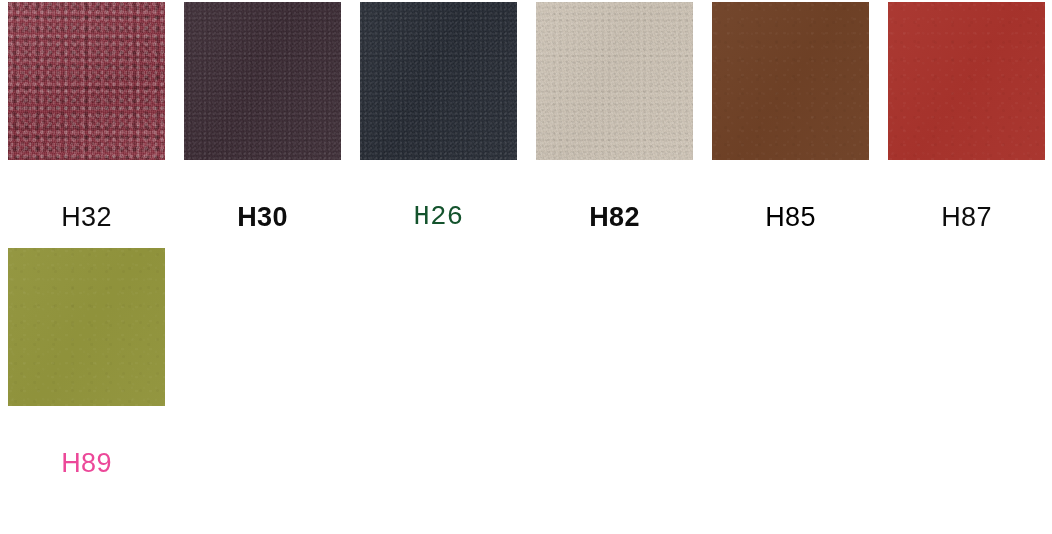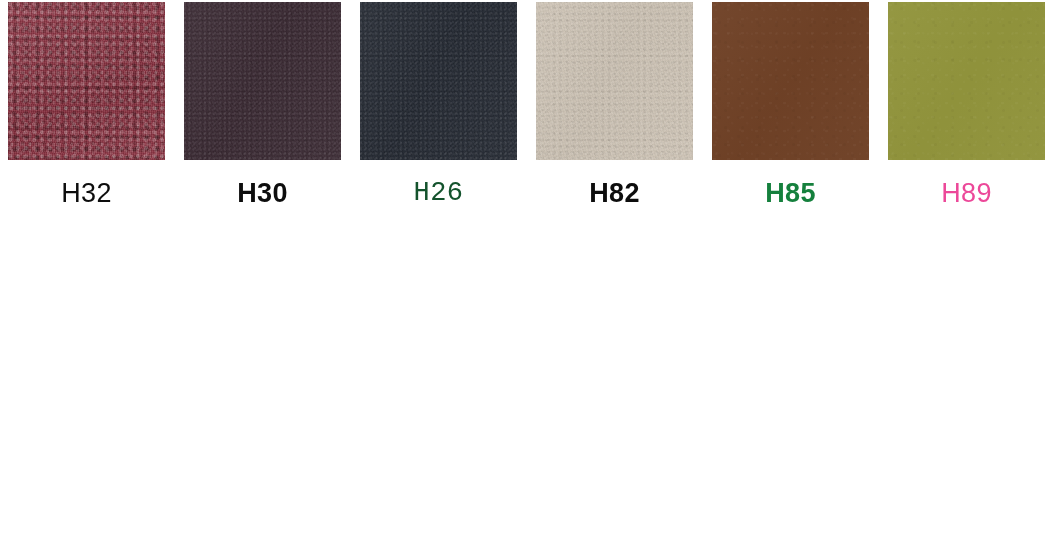--- a/index.html
+++ b/index.html
@@ -102,21 +102,21 @@
   .swatch-chip.grain-smooth::before {
     opacity: 0.4;
     background-size: 14px 14px, 17px 17px, 12px 12px, 19px 19px, 15px 15px;
   }
   .swatch-chip.grain-smooth::after {
     background-image:
       linear-gradient(125deg, rgba(255,255,255,0.03) 0%, rgba(0,0,0,0.015) 50%, rgba(255,255,255,0.02) 100%);
   }
 
   .swatch-label {
-    margin-top: 20px;
+    margin-top: 44px;
     font-size: 27px;
     line-height: 1;
     font-weight: 400;
     letter-spacing: 0.4px;
     color: #0d0d0d;
     text-align: right;
     white-space: nowrap;
   }
 </style>
 </head>
@@ -134,19 +134,23 @@
     <div class="swatch-cell">
       <div class="swatch-chip grain-fine" style="width: 157px; height: 158px; background-color: rgb(37, 42, 51);"></div>
       <div class="swatch-label" style="color: #14532d; font-family: Liberation Mono, monospace;">H26</div>
     </div>
     <div class="swatch-cell">
       <div class="swatch-chip grain-fine" style="width: 157px; height: 158px; background-color: rgb(205, 195, 181);"></div>
       <div class="swatch-label" style="color: rgb(13, 13, 13); font-weight: bold;">H82</div>
     </div>
     <div class="swatch-cell">
       <div class="swatch-chip grain-smooth" style="width: 157px; height: 158px; background-color: rgb(111, 65, 38);"></div>
-      <div class="swatch-label" style="color: #15803d; font-weight: bold;">H85</div>
+      <div class="swatch-label" style="color: #000000;">H85</div>
+    </div>
+    <div class="swatch-cell">
+      <div class="swatch-chip grain-smooth" style="width: 157px; height: 158px; background-color: rgb(168, 51, 44);"></div>
+      <div class="swatch-label" style="color: rgb(13, 13, 13);">H87</div>
     </div>
     <div class="swatch-cell">
       <div class="swatch-chip grain-smooth" style="width: 157px; height: 158px; background-color: rgb(145, 148, 60);"></div>
       <div class="swatch-label" style="color: #ec4899;">H89</div>
     </div>
   </div>
 
 </body></html>

